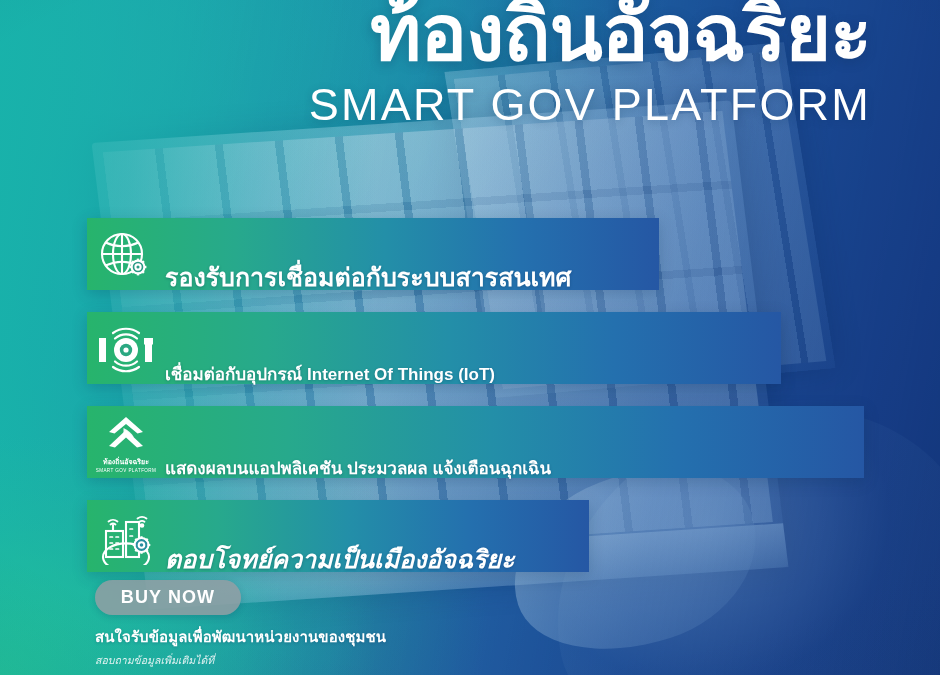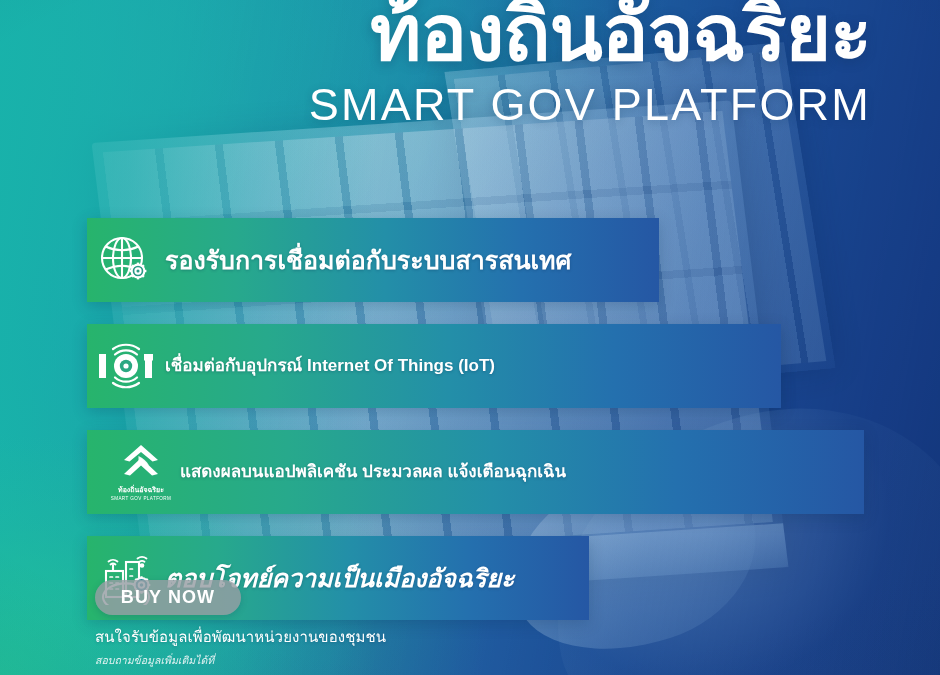--- a/index.html
+++ b/index.html
@@ -135,59 +135,59 @@
   .title-sub {
     font-size:27px; line-height:1.2; font-weight:bold;
     color:#ffffff; letter-spacing:0px;
     margin-top:8px; white-space:nowrap;
     text-shadow:0 2px 8px rgba(12,48,86,.34);
   }
 
   
   .features { position:absolute; left:78px; top:218px; }
   .feature {
-    display:flex; align-items:center;
-    height:84px; margin-bottom:22px;
+    display:flex; align-items:flex-end;
+    height:72px; margin-bottom:22px;
     background:linear-gradient(90deg, #27b46c 0%, #27a98c 26%, #238fa8 52%, #2470ae 76%, #2557a4 100%);
     box-shadow:0 4px 14px rgba(10,44,84,.22);
     padding-right:26px;
   }
   .feature .ficon {
     width:78px; min-width:78px; height:68px;
     display:flex; align-items:center; justify-content:center;
   }
   .feature .flabel {
     color:#ffffff; font-weight:bold;
     font-size:25px; line-height:1.05;
     white-space:nowrap;
     text-shadow:0 1px 3px rgba(8,40,76,.30);
   }
   .f1 { width:572px; }
   .f2 { width:694px; }
-  .f3 { width:777px;padding-left:15px; }
+  .f3 { width:777px; }
   .f4 { width:502px;font-style:italic; }
   .f2 .flabel, .f3 .flabel { font-size:17px; }
 
   
   .brandmark { display:flex; flex-direction:column; align-items:center; justify-content:center; }
   .brandmark .bm-th { font-size:7px; color:#fff; font-weight:bold; letter-spacing:0; margin-top:1px; }
   .brandmark .bm-en { font-size:4.6px; color:#fff; letter-spacing:.4px; margin-top:1px; }
 
   
   .cta { position:absolute; left:86px; top:580px; }
   .buy-btn {
     display:inline-flex; align-items:center; justify-content:center;
     width:146px; height:35px; border-radius:19px;
     background:rgba(150,158,163,.82);
     color:#ffffff; font-weight:bold; font-size:18px; letter-spacing:1.1px;
     border:none; cursor:pointer;
     box-shadow:0 2px 7px rgba(10,44,84,.18);
   }
   .cta-line1 {
-    margin-top:10px; color:#ffffff; font-size:15px; font-weight:normal;
+    margin-top:10px; color:#ffffff; font-size:15px; font-weight:bold;
     letter-spacing:.1px; white-space:nowrap;
     text-shadow:0 1px 3px rgba(10,44,84,.26);
   }
   .cta-line2 {
     margin-top:3px; color:#eef7f7; font-size:10.5px; font-weight:normal;
     white-space:nowrap; opacity:.95;font-style:italic;
   }
 </style>
 </head>
 <body>

